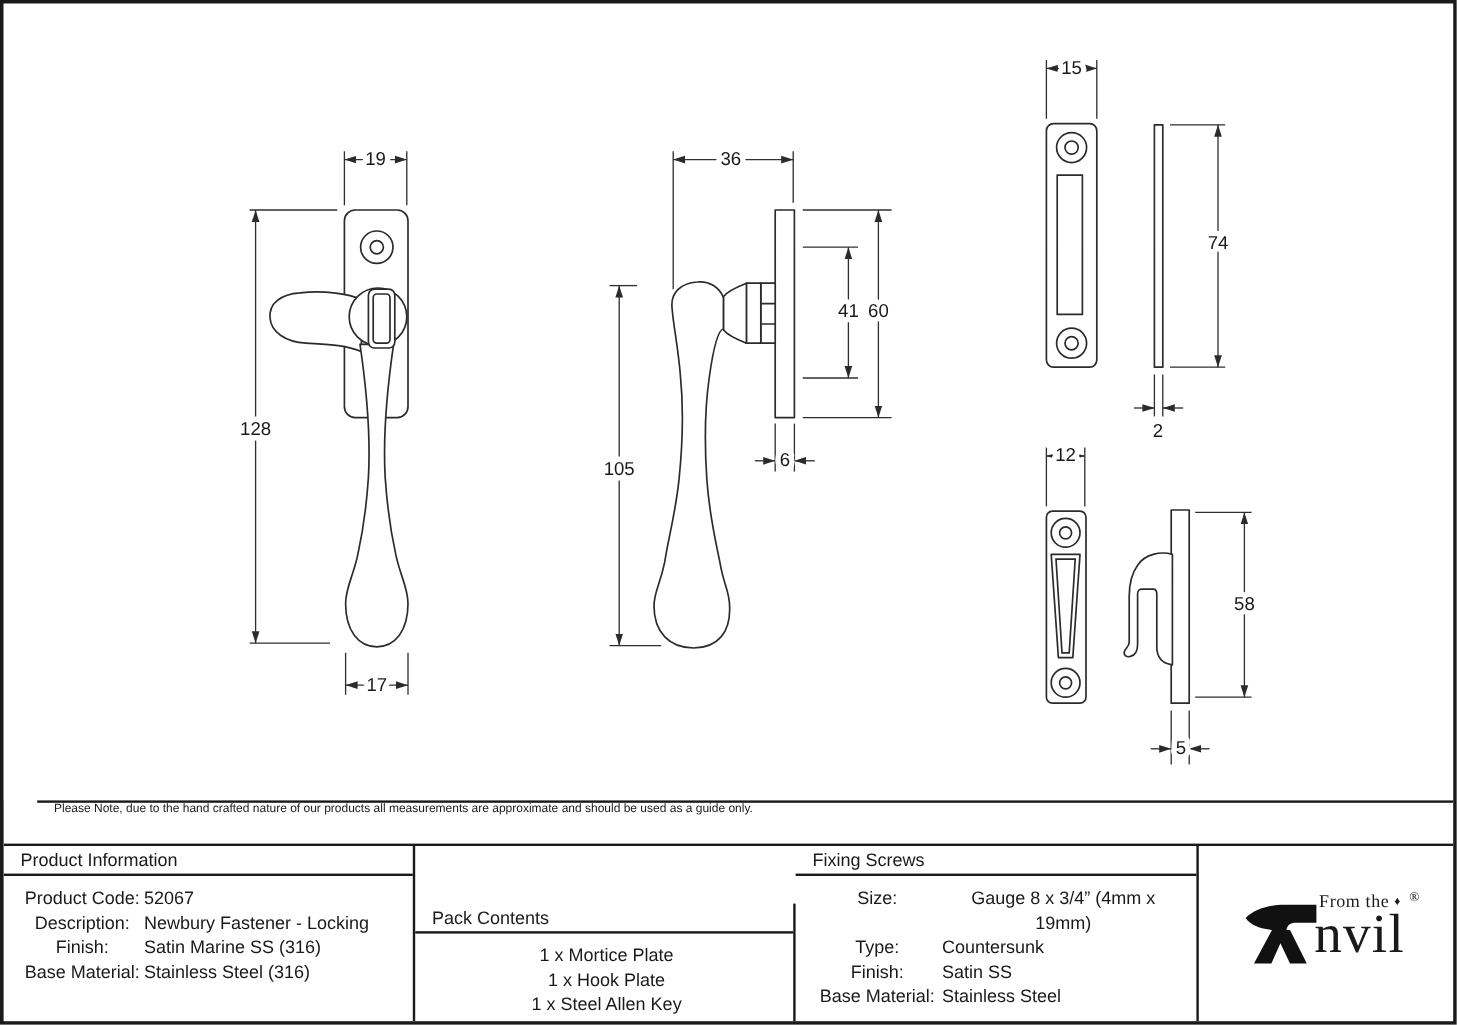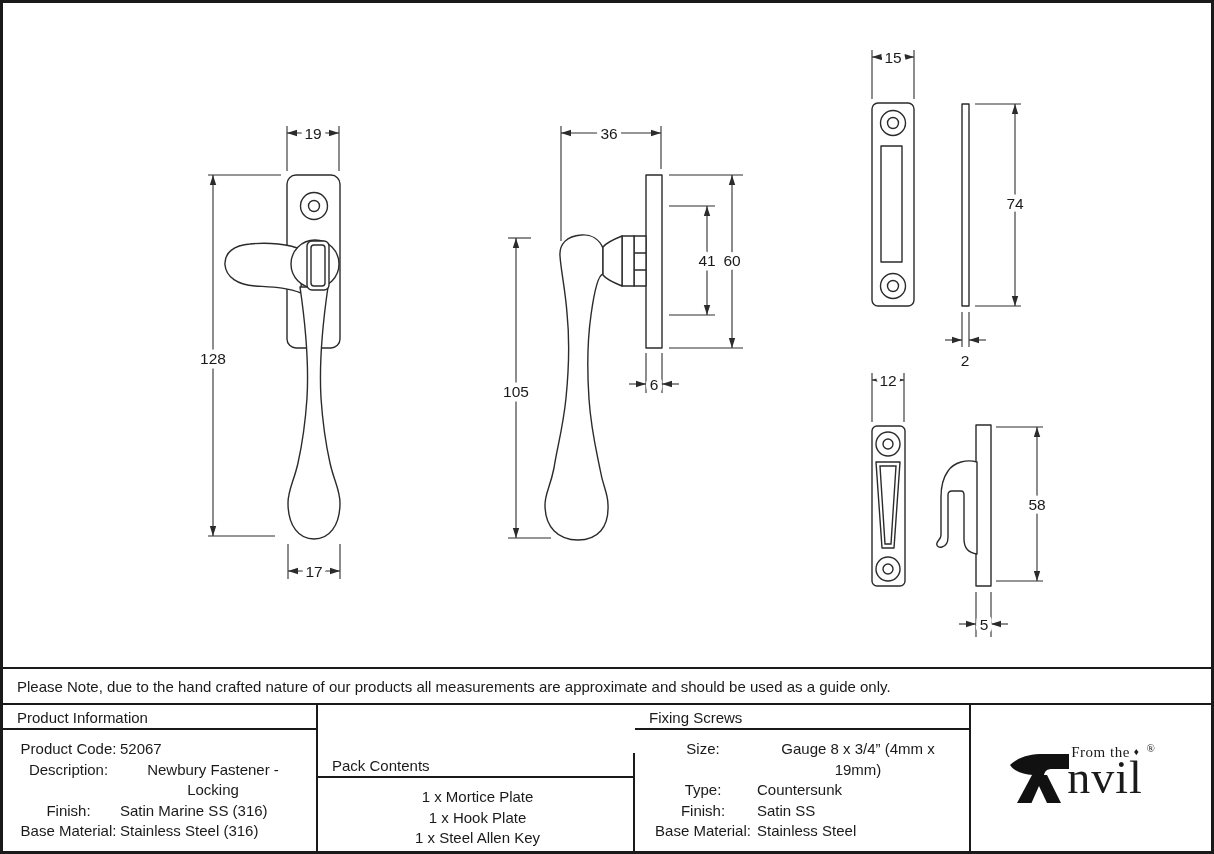--- a/index.html
+++ b/index.html
@@ -11,32 +11,33 @@
     border:3px solid #1a1a1a;
     font-family:"Liberation Sans","DejaVu Sans",sans-serif;
     color:#1a1a1a;
     overflow:hidden;
   }
   .drawing-area{display:block;width:1208px;height:664px;background:#fff;}
 
   .note-row{
     height:36px;
     border-top:2px solid #1a1a1a;
-    display:flex;align-items:center;
+    display:flex;align-items:flex-start;
     padding:0 14px;
-    font-size:15px;
+    font-size:10px;
+    margin-left:28px;
   }
   .spec-table{
     display:flex;
     height:148px;
     border-top:2px solid #1a1a1a;
   }
   .col{height:100%;}
   .col-border{border-right:2px solid #1a1a1a;}
-  .col1{width:315px;}
+  .col1{width:343px;}
   .col2{width:317px;margin-top:48px;}
   .col3{width:336px;}
   .col4{width:210px;display:flex;align-items:center;justify-content:center;}
   .col-header{
     height:25px;
     border-bottom:2px solid #1a1a1a;
     padding:2px 14px 0 14px;
     font-size:15px;
     display:flex;align-items:center;
   }

